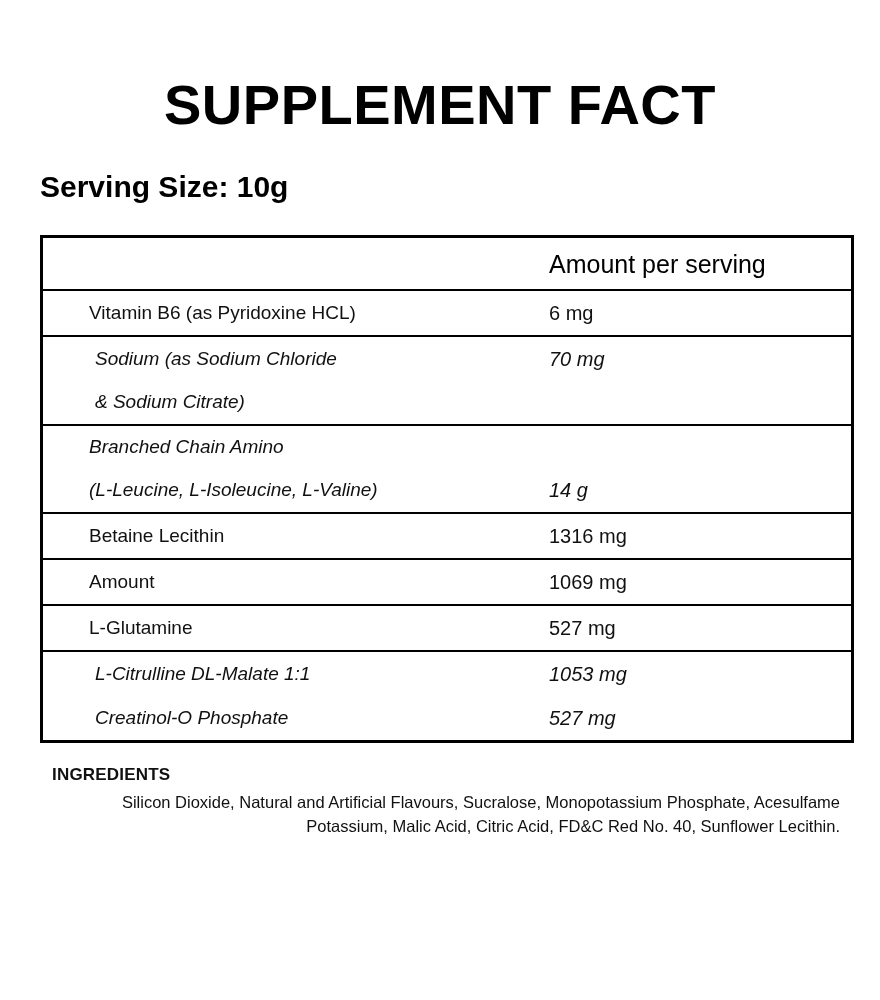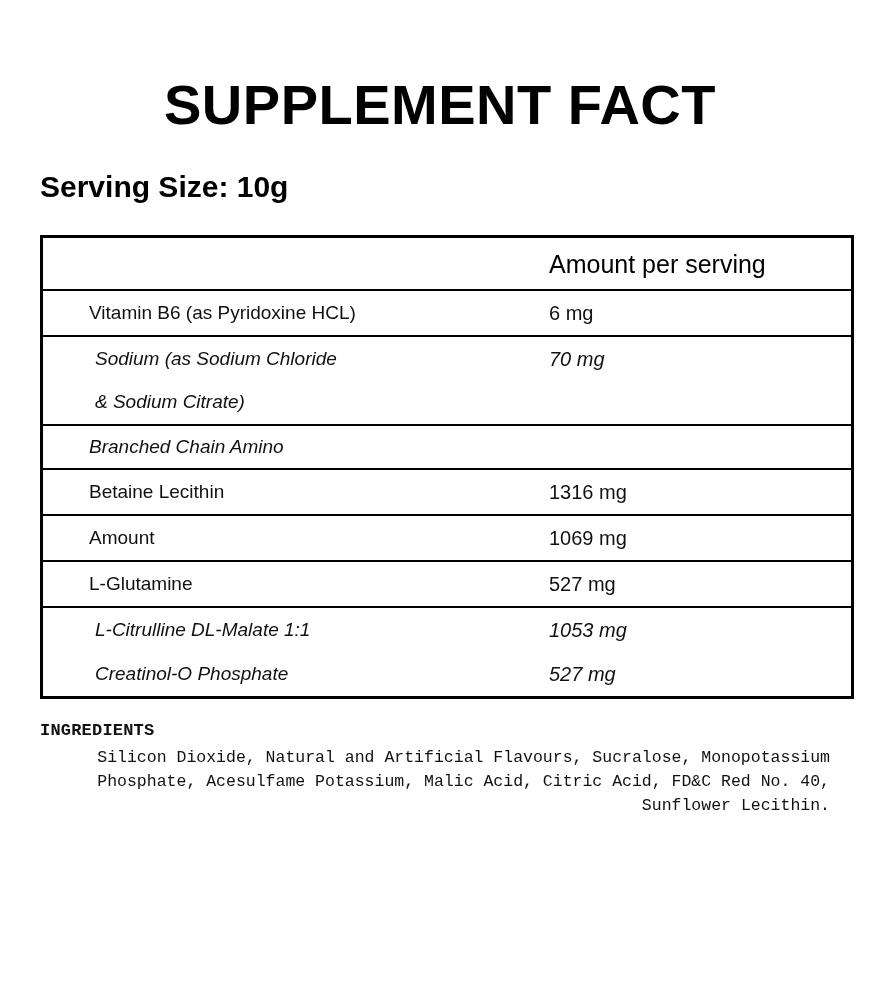--- a/index.html
+++ b/index.html
@@ -86,22 +86,21 @@
   }
 
   
   .group { border-bottom: 2px solid #000000; }
   .group .row { border-bottom: none; font-style: italic; }
 
   .indent-1 { padding-left: 46px; }
   .indent-2 { padding-left: 52px; }
 
   .ingredients {
-    margin: 22px 40px 0 40px;
-    font-family: Liberation Mono, monospace;
+    margin: 22px 40px 0 52px;
   }
   .ing-head {
     font-size: 17px;
     font-weight: 700;
     letter-spacing: 0.2px;
     color: #111111;
     margin-bottom: 6px;
   }
   .ing-body {
     font-size: 16.5px;
@@ -143,20 +142,24 @@
       <div class="row">
         <div class="col-name indent-2">&amp; Sodium Citrate)</div>
         <div class="col-amt"></div>
       </div>
     </div>
 
     <div class="group">
       <div class="row">
         <div class="col-name indent-1">Branched Chain Amino</div>
       </div>
+      <div class="row">
+        <div class="col-name indent-1">(L-Leucine, L-Isoleucine, L-Valine)</div>
+        <div class="col-amt">14 g</div>
+      </div>
     </div>
 
     <div class="row">
       <div class="col-name indent-1">Betaine Lecithin</div>
       <div class="col-amt">1316 mg</div>
     </div>
 
     <div class="row">
       <div class="col-name indent-1">Amount</div>
       <div class="col-amt">1069 mg</div>

